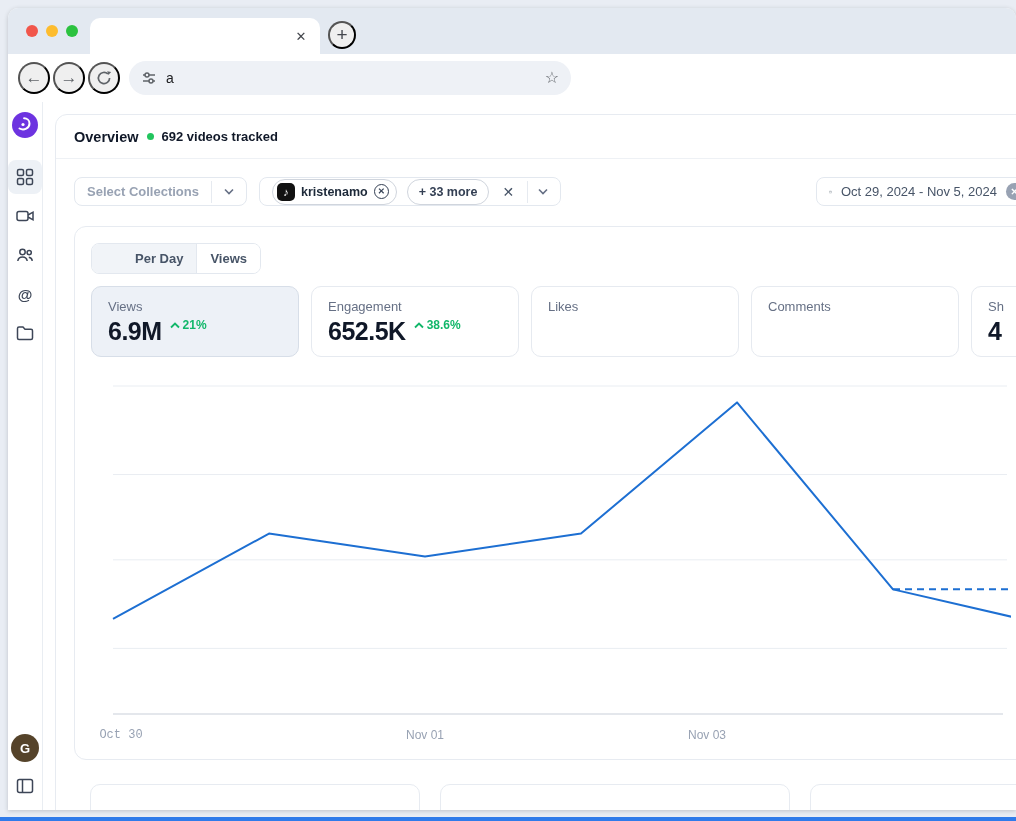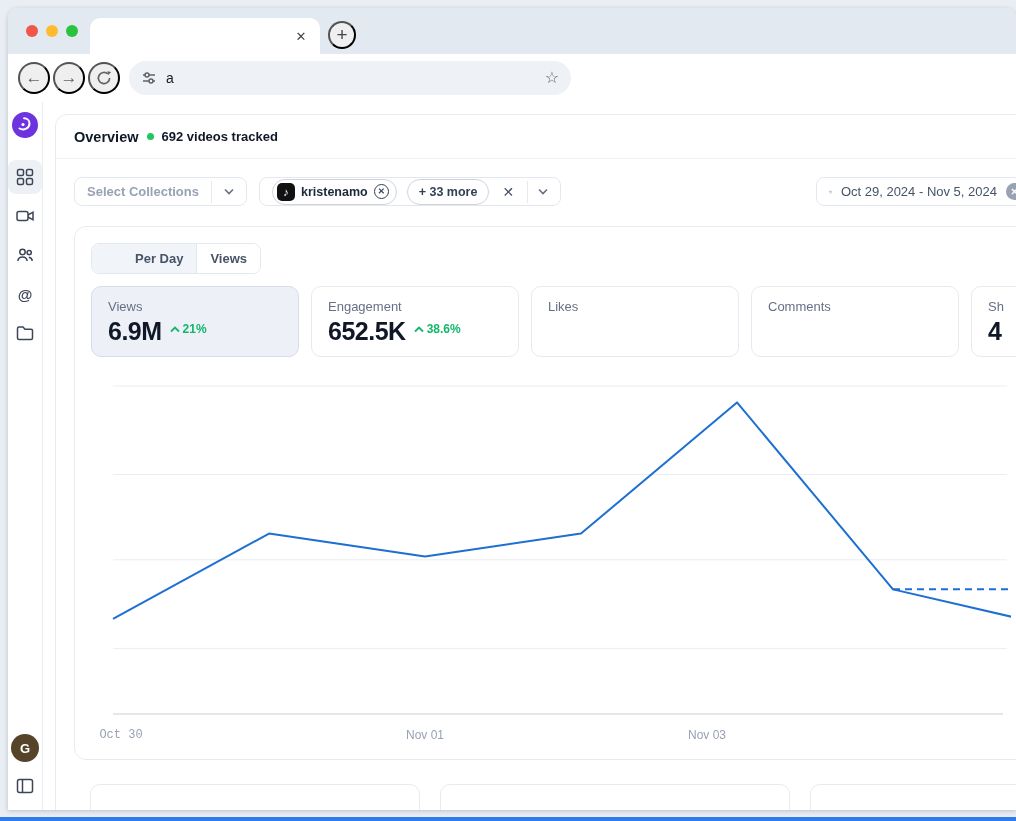--- a/index.html
+++ b/index.html
@@ -79,21 +79,21 @@
 
   
   .panel { margin:20px 0 0 18px; border:1px solid #e7ebf1; border-radius:12px; padding:16px; }
   .seg-group { display:inline-flex; border:1px solid #e3e8ef; border-radius:8px; overflow:hidden; }
   .seg { padding:7px 13px; font-size:13px; font-weight:600; color:#475467; background:#fff; border:none; }
   .seg.active { background:#f1f4f8; border-right:1px solid #e3e8ef;padding-left:43px; }
   .stats { display:flex; gap:12px; margin-top:12px; }
   .stat { width:208px; flex:none; border:1px solid #e6eaf0; border-radius:10px; padding:12px 16px; background:#fff; }
   .stat.selected { background:#edf1f7; border-color:#d7dee8; }
   .stat-label { font-size:13px; color:#667085; }
-  .stat-row { display:flex; align-items:center; gap:8px; margin-top:4px; }
+  .stat-row { display:flex; align-items:flex-start; gap:8px; margin-top:4px; }
   .stat-value { font-size:25px; font-weight:700; color:#101828; letter-spacing:-0.5px; line-height:1.05; }
   .delta { display:flex; align-items:center; gap:3px; font-size:12px; font-weight:700; color:#12b76a; margin-bottom:4px; }
 
   .chart-wrap { margin-top:24px; height:362px; }
   svg.chart { width:920px; height:345px; display:block; }
   .x-labels { position:relative; height:16px; width:920px; }
   .x-labels span { position:absolute; top:2px; transform:translateX(-50%); font-size:12px; color:#98a2b3; white-space:nowrap; }
 
   .stubs { display:flex; gap:20px; margin:24px 0 0 34px; }
   .stub { height:40px; border:1px solid #e7ebf1; border-radius:10px; background:#fff; flex:none; }

